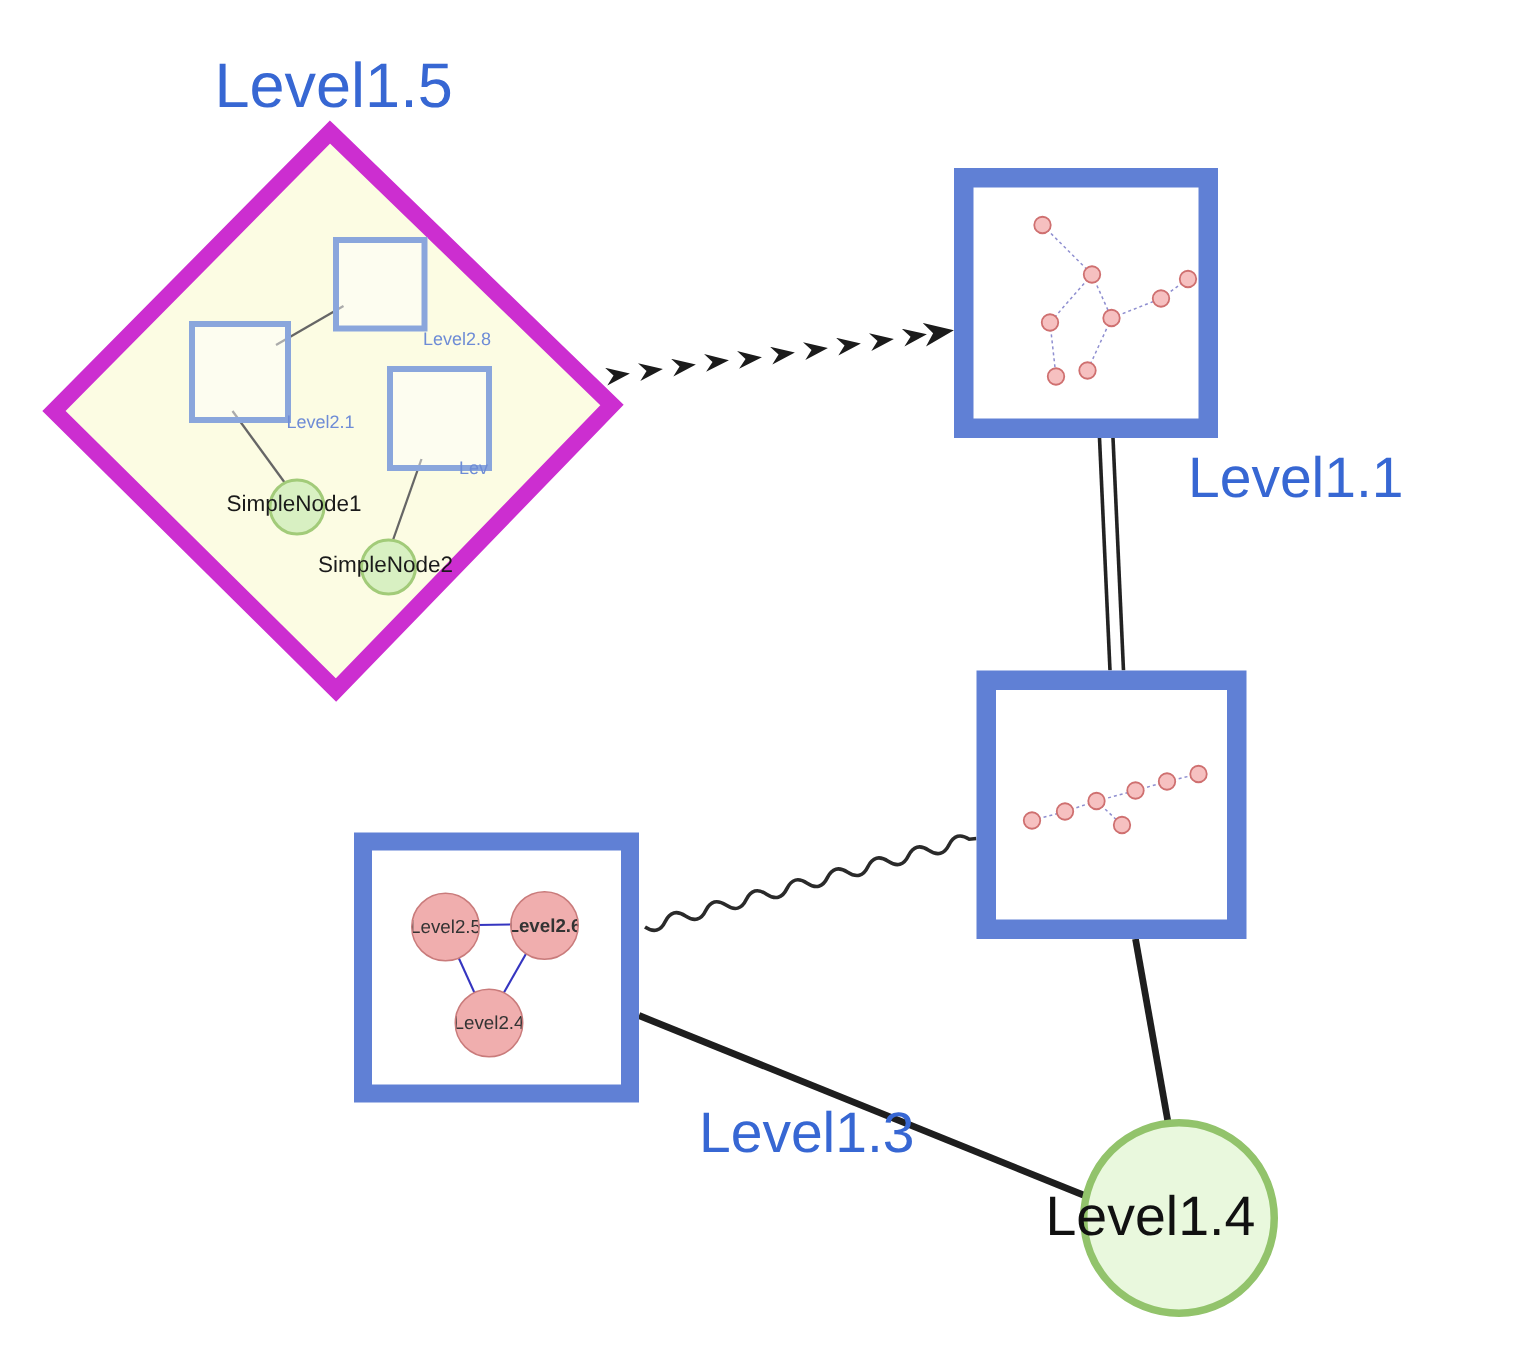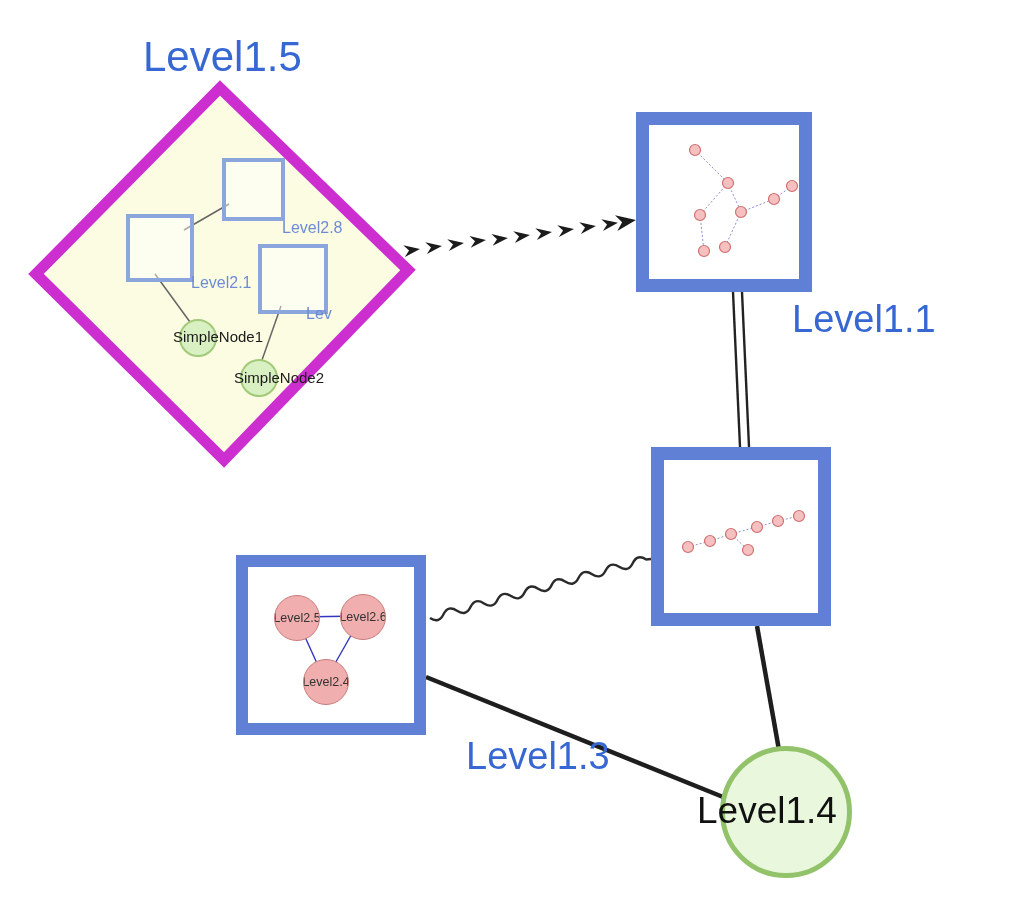--- a/index.html
+++ b/index.html
@@ -6,24 +6,24 @@
   .canvas{position:relative;width:936px;height:900px;background:#ffffff;overflow:hidden;}
   svg{display:block;}
   .edges-layer{position:absolute;left:0;top:0;z-index:0;}
 
   .lbl{position:absolute;line-height:1;white-space:nowrap;}
   .lbl-blue{color:#3767d3;}
   .lbl-black{color:#111111;}
 
   
   .sq{position:absolute;border:4px solid #8aa6dc;background:rgba(255,255,255,0.45);z-index:2;}
-  .sq-label{position:absolute;color:#6e8cd6;font-size:16px;line-height:1;white-space:nowrap;z-index:2;}
+  .sq-label{position:absolute;color:#6e8cd6;font-size:12px;line-height:1;white-space:nowrap;z-index:2;}
 
   .gnode{position:absolute;border-radius:50%;background:#d8f0c2;border:2px solid #a2cb79;z-index:2;}
-  .gnode-label{position:absolute;font-size:15px;color:#1a1a1a;transform:translate(-50%,-50%);white-space:nowrap;z-index:3;margin-left:22px;}
+  .gnode-label{position:absolute;font-size:15px;color:#1a1a1a;transform:translate(-50%,-50%);white-space:nowrap;z-index:3;}
 
   
   .gbox{position:absolute;border:13px solid #6080d5;background:#ffffff;z-index:1;}
   .gbox3{border-width:12px;}
   .mini{position:absolute;left:0;top:0;}
 
   
   .pc{position:absolute;width:44px;height:44px;border-radius:50%;background:#f0aeae;border:1.5px solid #c97b7b;
       display:flex;align-items:center;justify-content:center;overflow:hidden;z-index:2;}
   .pc-label{font-size:12.5px;color:#333333;white-space:nowrap;text-align:center;}
@@ -136,21 +136,21 @@
     <svg class="mini" width="166" height="156">
       <g stroke="#3535c0" stroke-width="1.4">
         <line x1="48" y1="50" x2="114" y2="49"></line>
         <line x1="48" y1="50" x2="77" y2="114"></line>
         <line x1="114" y1="49" x2="77" y2="114"></line>
       </g>
     </svg>
     <div class="pc" style="left:26px;top:28px;">
       <span class="pc-label">Level2.5</span>
     </div>
-    <div class="pc" style="left:92px;top:27px;">
+    <div class="pc" style="left:92px;top:27px;font-weight:bold;">
       <span class="pc-label">Level2.6</span>
     </div>
     <div class="pc" style="left:55px;top:92px;">
       <span class="pc-label">Level2.4</span>
     </div>
   </div>
   <div class="lbl lbl-blue" style="left:418px;top:737px;font-size:38px;margin-left:48px;">Level1.3</div>
 
   <div class="big-green" style="left:720px;top:746px;width:122px;height:122px;"></div>
   <div class="lbl lbl-black" style="left:697px;top:792px;font-size:37px;z-index:2;">Level1.4</div>

